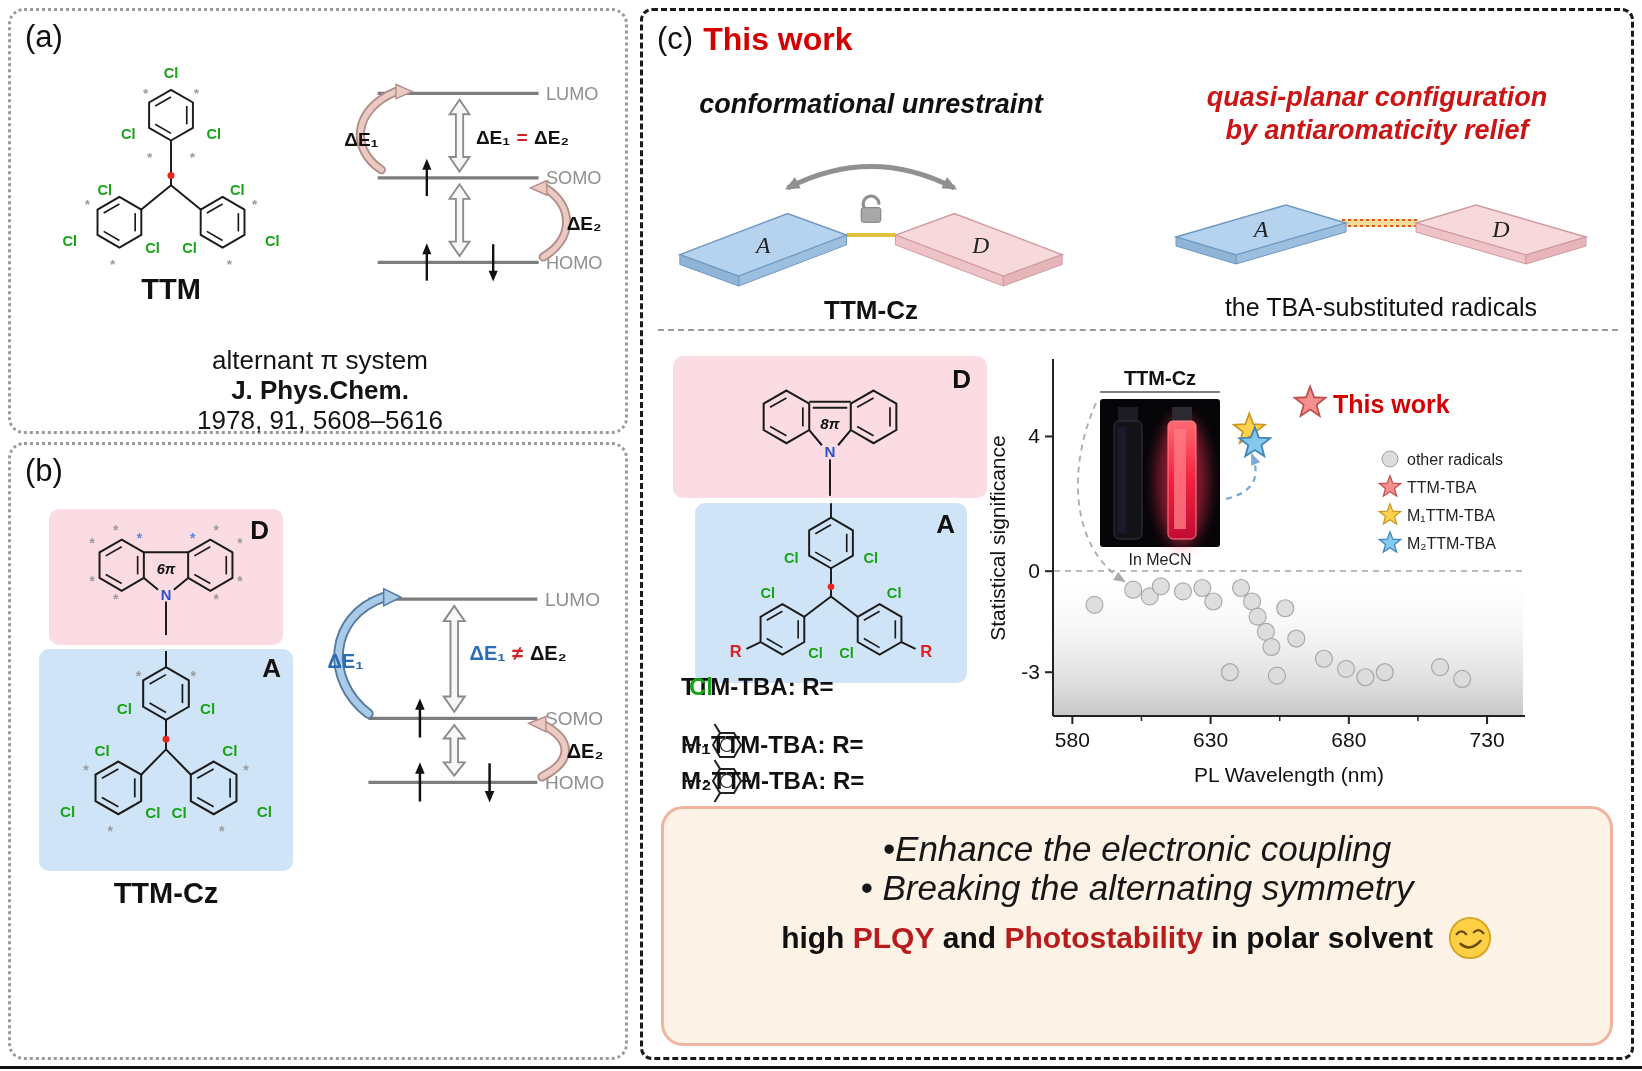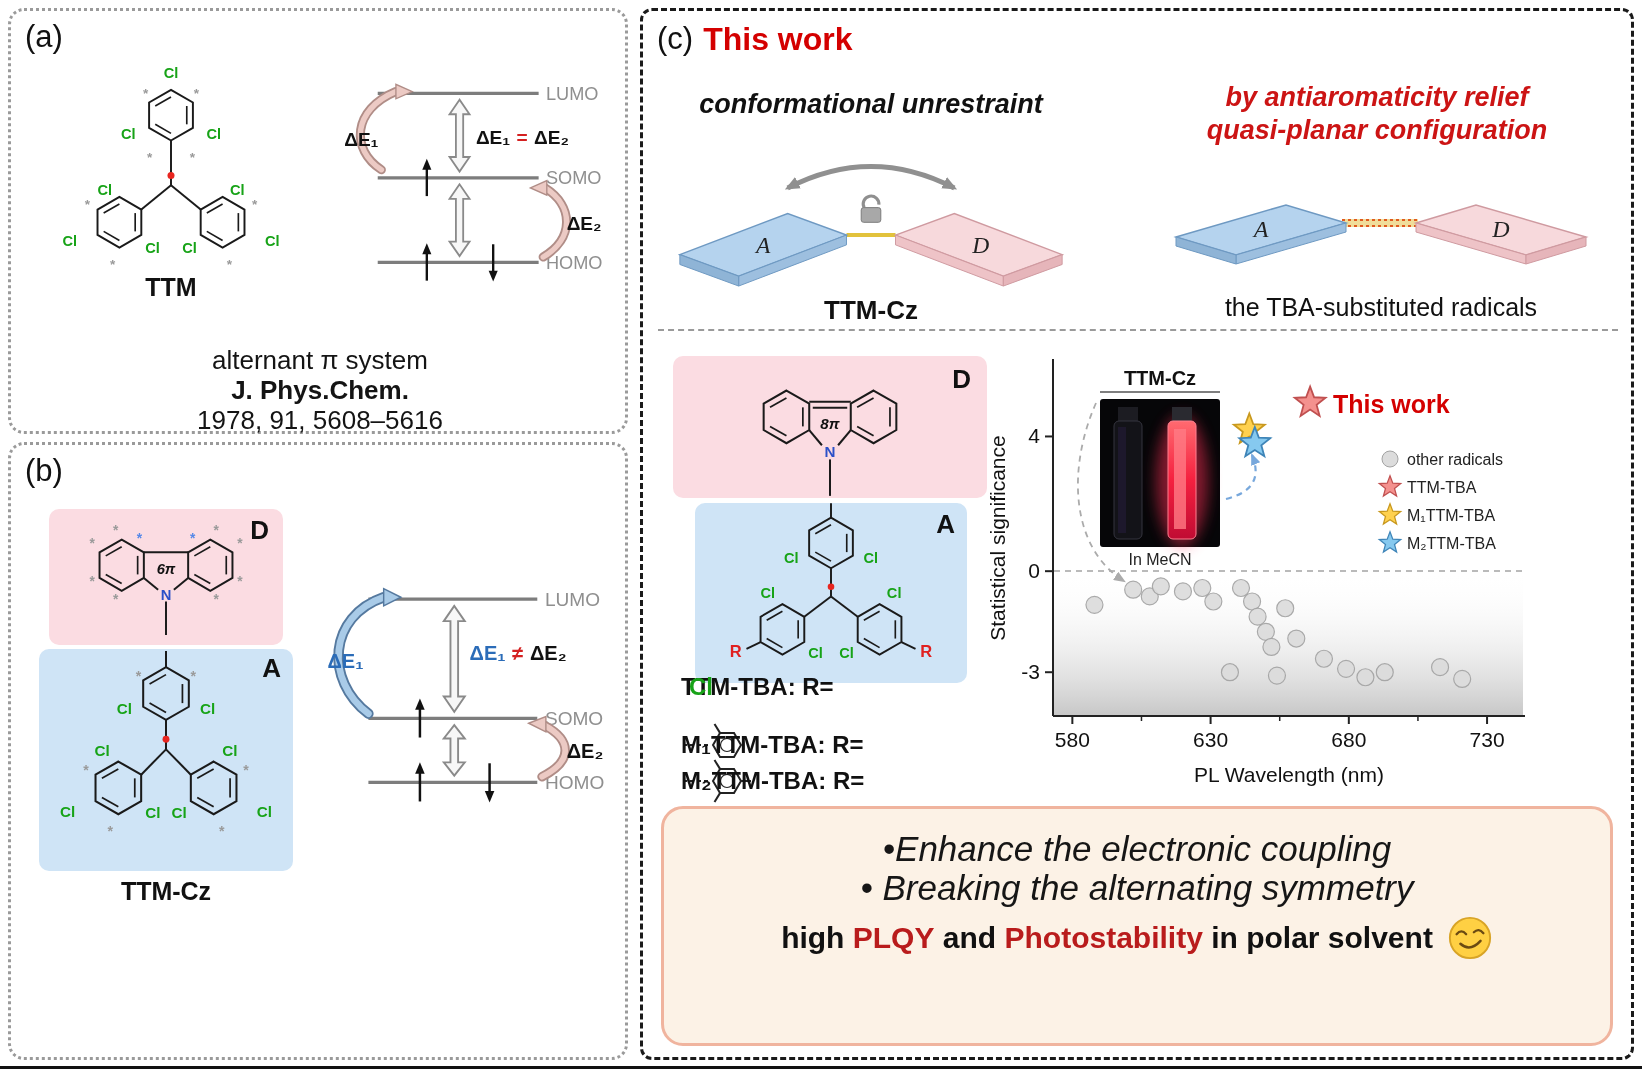--- a/index.html
+++ b/index.html
@@ -5,21 +5,21 @@
   *{margin:0;padding:0;box-sizing:border-box}
   html,body{width:1642px;height:1071px;background:#fff;font-family:"Liberation Sans",sans-serif;color:#111;overflow:hidden}
   #canvas{position:absolute;inset:0;background:#fff}
   svg{overflow:visible}
   svg text{font-family:"Liberation Sans",sans-serif}
   .panel{position:absolute;background:#fff}
   .panel-ab{border:3px dotted #9a9a9a;border-radius:16px}
   .panel-c{border:3px dashed #1a1a1a;border-radius:12px}
   .panel svg,.panel div,.panel span{position:absolute}
   .tag{font-size:31px;color:#111}
-  .mol-name{text-align:center;font-weight:700;font-size:25px}
+  .mol-name{text-align:center;font-weight:700;font-size:29px}
   .caption{text-align:center;font-size:26px;line-height:30px;color:#141414}
   .caption .jrnl{font-weight:700}
   .caption b{font-weight:400}
   
   .atom-cl{fill:#17a317;font-weight:700;font-size:15px;text-anchor:middle}
   .atom-n{fill:#2b50c8;font-weight:700;font-size:15px;text-anchor:middle}
   .atom-r{fill:#e02020;font-weight:700;font-size:17px;text-anchor:middle}
   .ast{fill:#9a9a9a;font-size:14px;font-weight:700;text-anchor:middle}
   .ast-blue{fill:#5588e8}
   .pi-label{font-size:15px;font-weight:700;font-style:italic;fill:#111;text-anchor:middle}
@@ -297,22 +297,22 @@
 </section>
 
 <section class="panel panel-c" style="left:640px;top:8px;width:994px;height:1052px">
   <div class="c-header">
     <span style="position:static" class="tag">(c)</span>
     <span class="c-title">This work</span>
   </div>
 
   <div class="lh">conformational unrestraint</div>
   <div class="rh">
+    <div>quasi-planar configuration</div>
     <div>by antiaromaticity relief</div>
-    <div>quasi-planar configuration</div>
   </div>
 
   <svg viewBox="0 0 420 152" style="left:22px;top:128px;width:412px;height:149px">
     <g transform="translate(0,18)">
       <path d="M 125,32 Q 210,-12 295,32" fill="none" stroke="#909090" stroke-width="5" marker-start="url(#mk-gray)" marker-end="url(#mk-gray)"></path>
       <line x1="185" y1="80" x2="235" y2="80" stroke="#e2c23c" stroke-width="4"></line>
       <g>
         <polygon points="15,100 125,58 185,80 75,122" fill="#b5d3ee" stroke="#6e99c2" stroke-width="1.5"></polygon>
         <polygon points="75,122 185,80 185,90 75,132" fill="#9dbfdf" stroke="#6e99c2" stroke-width="1"></polygon>
         <polygon points="15,100 75,122 75,132 15,110" fill="#8fb4d6" stroke="#6e99c2" stroke-width="1"></polygon>

